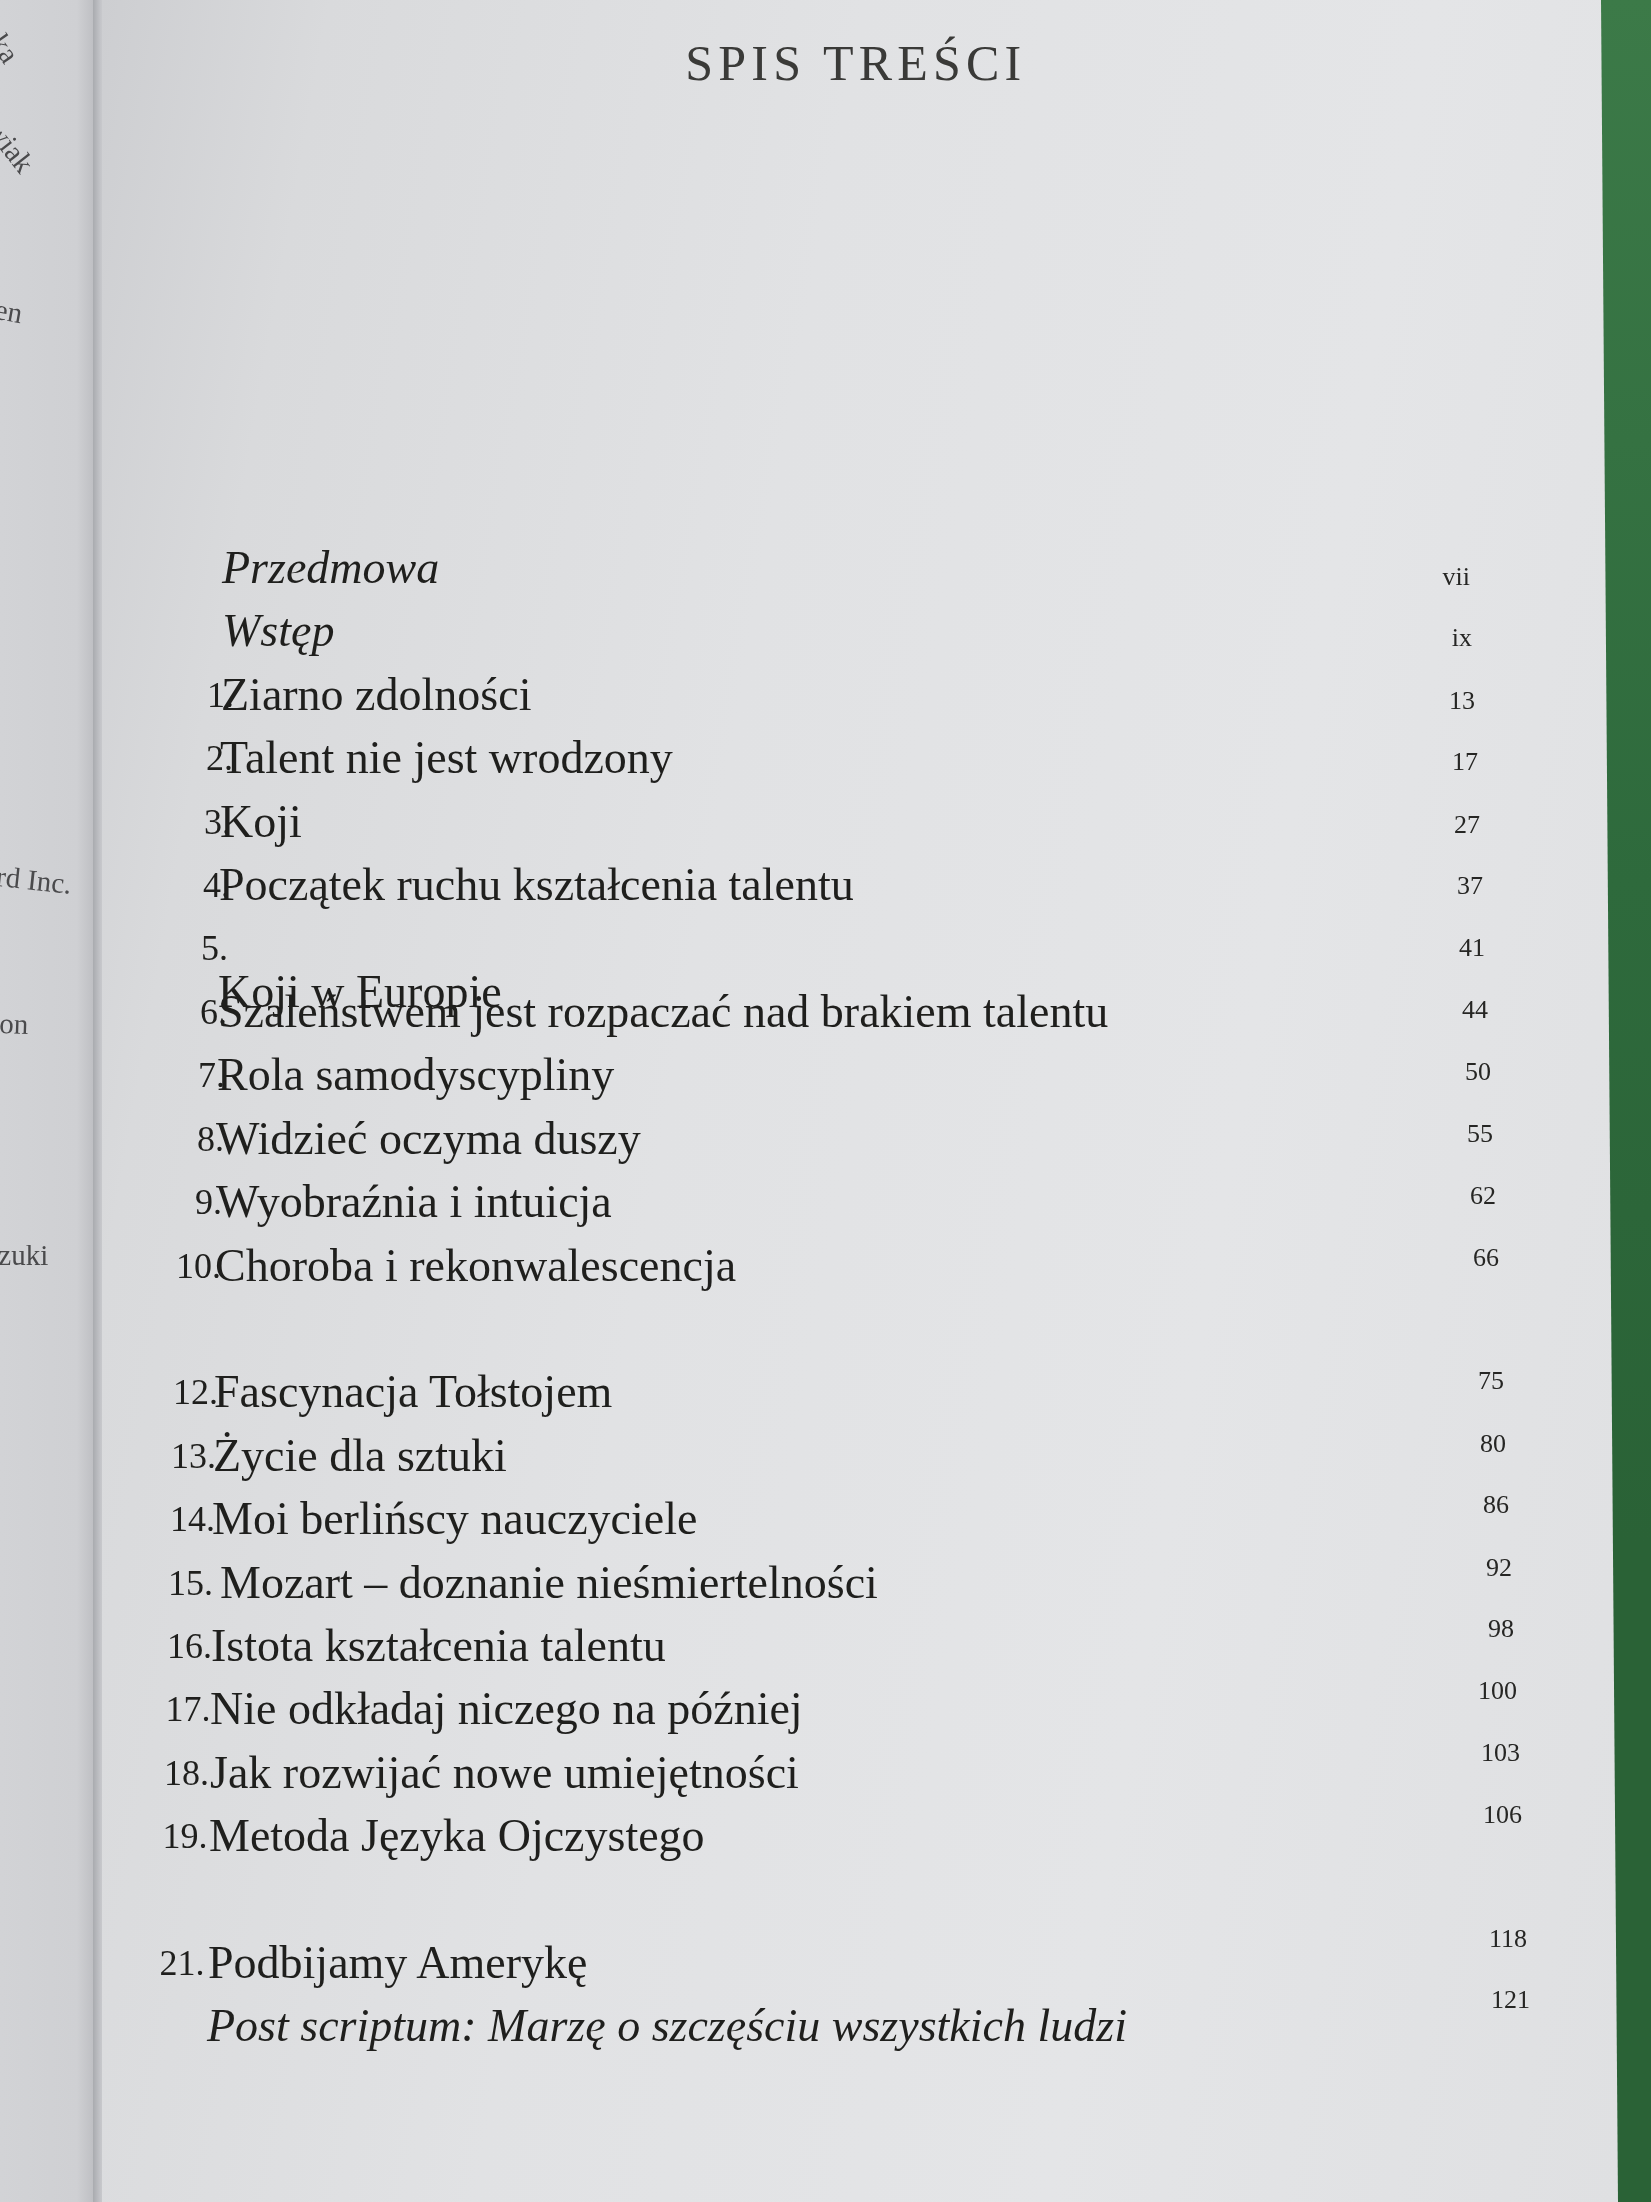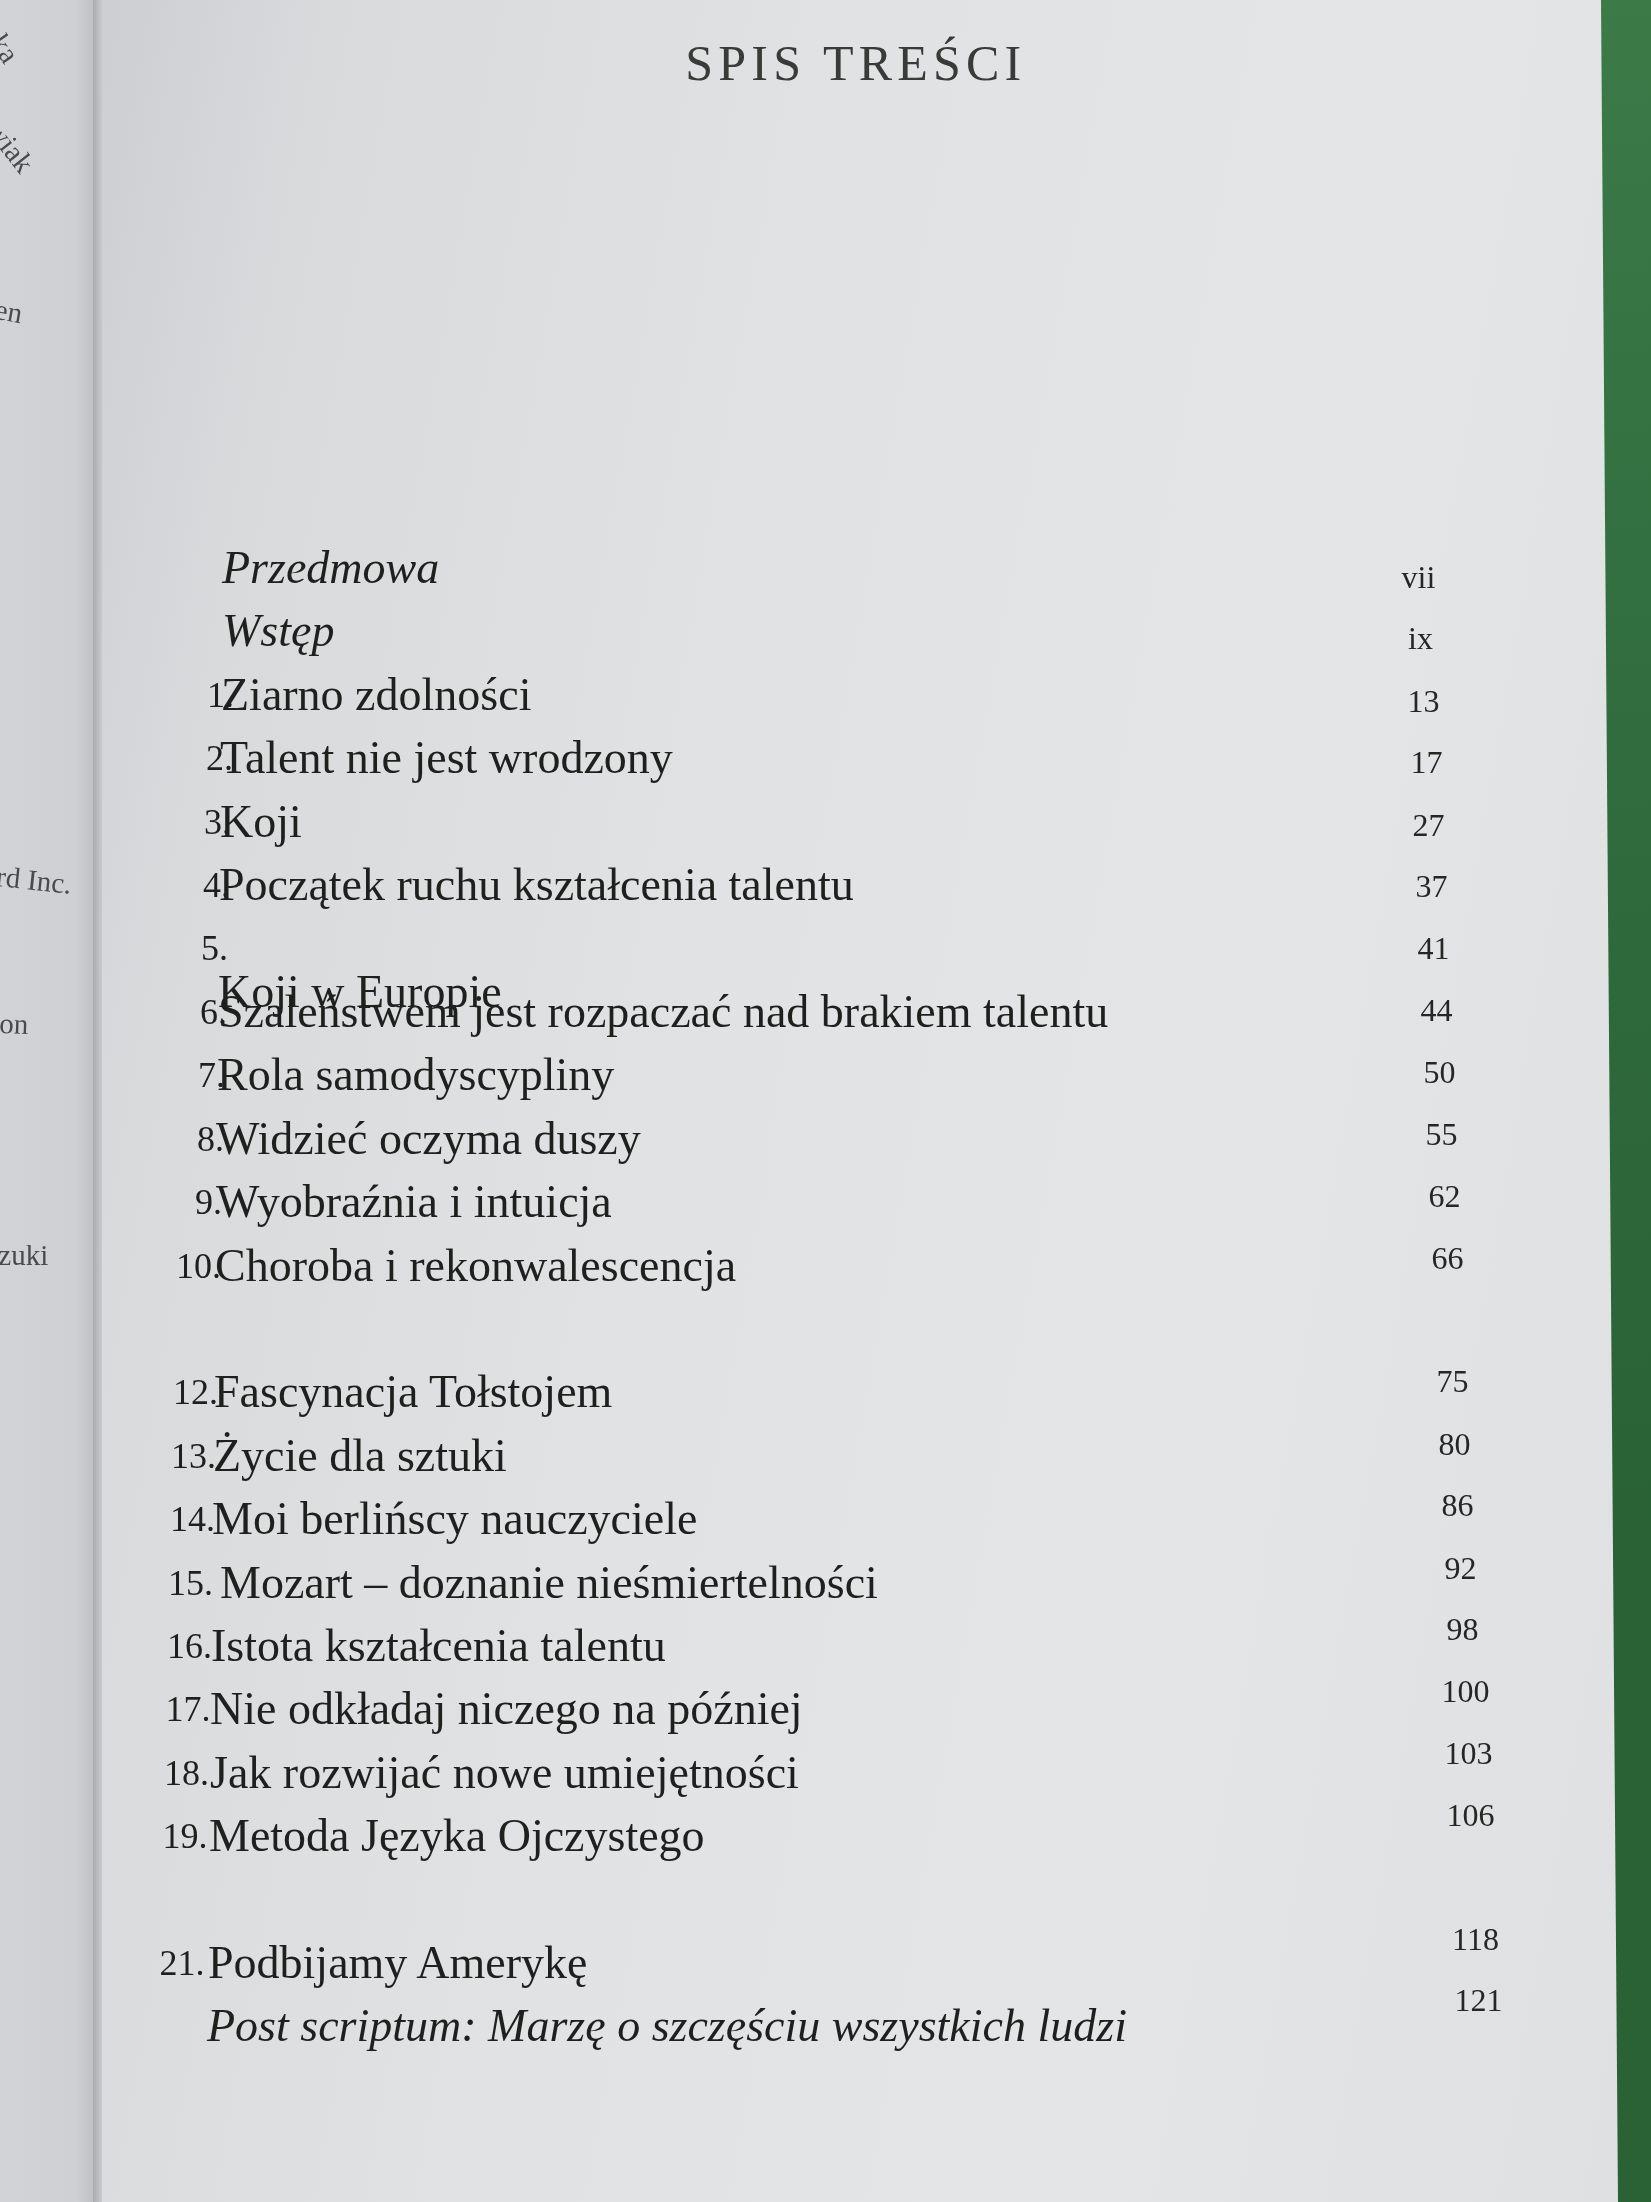--- a/index.html
+++ b/index.html
@@ -97,22 +97,22 @@
     }
     .entry .txt {
       position: absolute;
       left: 0;
     }
     .entry.italic .txt {
       font-style: italic;
     }
     .entry .pg {
       position: absolute;
-      font-size: 32px;
-      text-align: center;
+      font-size: 26px;
+      text-align: right;
       width: 103px;
       color: #262624;
     }
   </style>
 </head>
 <body>
 
 <div class="backdrop"></div>
 
 <div class="left-page" id="left-page">

